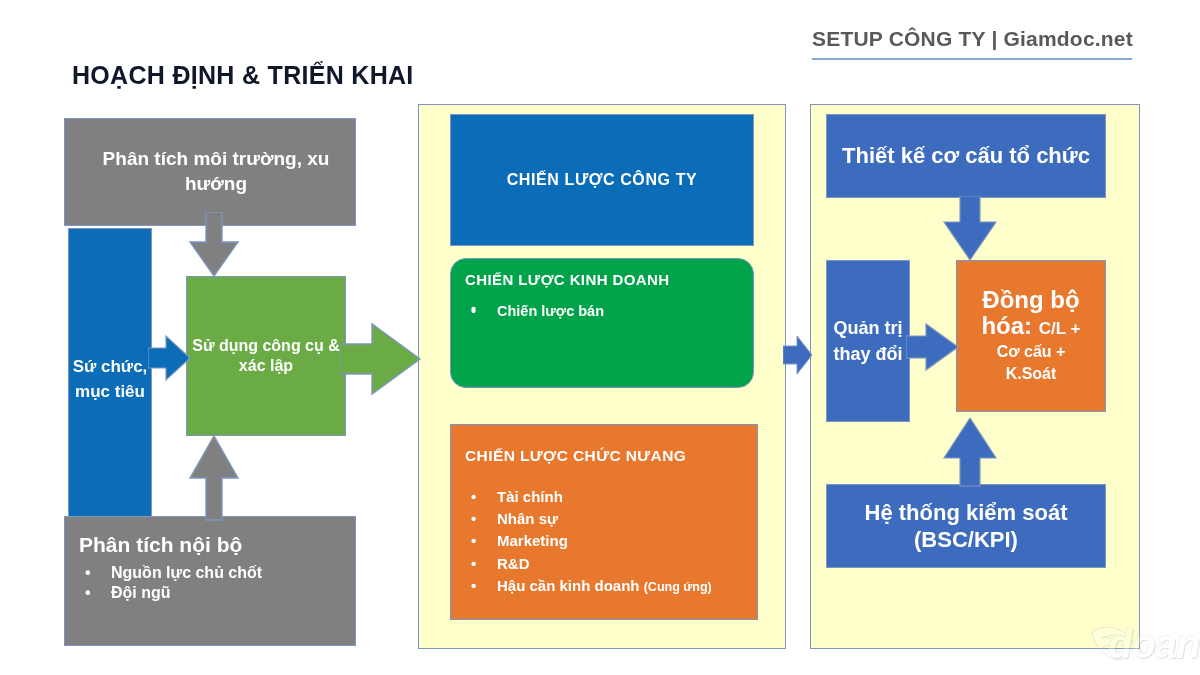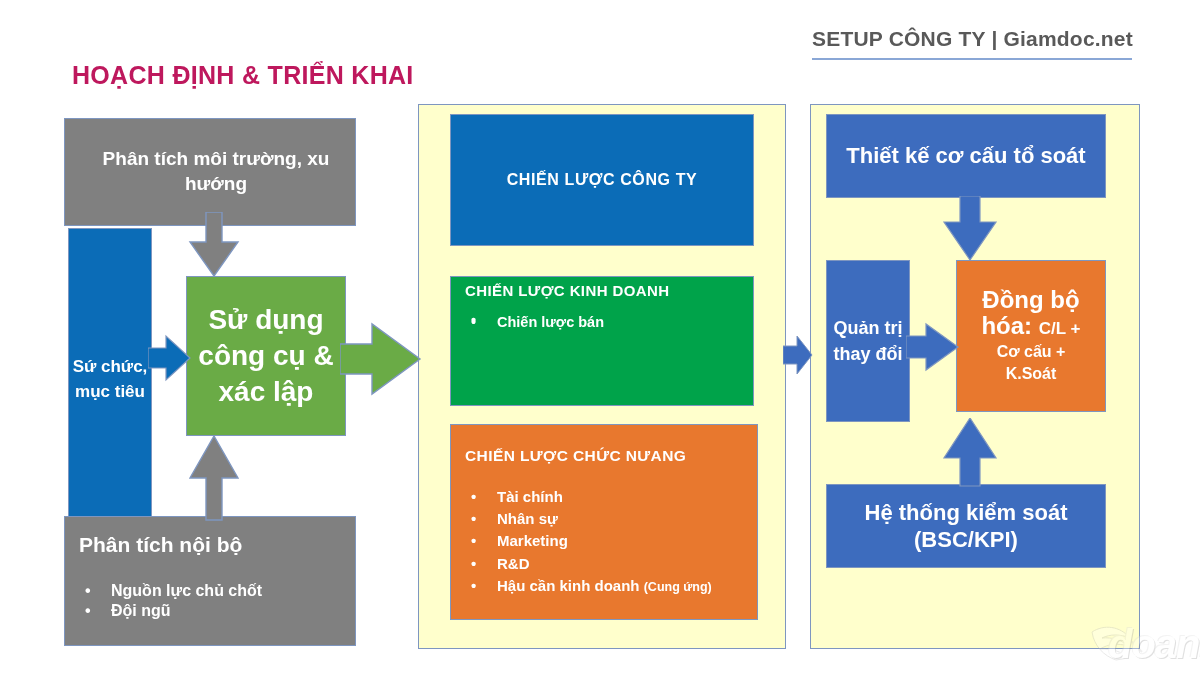--- a/index.html
+++ b/index.html
@@ -24,21 +24,21 @@
     text-align: center;
     font-size: 21px;
     font-weight: bold;
     color: #595959;
     letter-spacing: .2px;
     line-height: 30px;
     white-space: nowrap;
   }
   #page-title {
     left: 72px; top: 58px; width: 520px; height: 34px;
-    font-size: 25px; font-weight: bold; color: #be185d;
+    font-size: 25px; font-weight: bold; color: #0f172a;
     letter-spacing: .3px;
     line-height: 34px;
   }
 
   
   .box {
     border: 1px solid #7e96c0;
     color: #ffffff;
     display: flex;
     flex-direction: column;
@@ -76,43 +76,44 @@
   #box-mission {
     left: 68px; top: 228px; width: 84px; height: 304px;
     background: #0b6cb7;
   }
   #box-mission .ttl { font-size: 17px; line-height: 1.45; }
 
   #box-tools {
     left: 186px; top: 276px; width: 160px; height: 160px;
     background: #6aab46;
   }
-  #box-tools .ttl { font-size: 28px; line-height: 1.28; }
+  #box-tools .ttl { font-size: 16px; line-height: 1.28; }
 
   #box-internal {
     left: 64px; top: 516px; width: 292px; height: 130px;
     background: #808080;
     justify-content: flex-start;
     padding: 16px 10px 0 14px;
   }
-  #box-internal .ttl { font-size: 21px; margin-bottom: 24px; }
+  #box-internal .ttl { font-size: 21px; margin-bottom: 6px; }
   #box-internal .ul li { font-size: 16px; padding-left: 32px; }
 
   
   #box-corp-strategy {
     left: 450px; top: 114px; width: 304px; height: 132px;
     background: #0b6cb7;
   }
   #box-corp-strategy .ttl { font-size: 16px; letter-spacing: .6px; }
 
   #box-business-strategy {
-    left: 450px; top: 276px; width: 304px; height: 130px;
+    left: 450px; top: 258px; width: 304px; height: 130px;
     background: #00a34a;
     justify-content: flex-start;
-    padding: 5px 8px 0 14px;
+    padding: 12px 8px 0 14px;
+    border-radius: 16px;
   }
   #box-business-strategy .ttl { font-size: 15px; letter-spacing: .4px; margin-bottom: 12px; }
   #box-business-strategy .ul li { font-size: 14.5px; margin-bottom: 2px; padding-left: 32px; }
 
   #box-functional-strategy {
     left: 450px; top: 424px; width: 308px; height: 196px;
     background: #E8782E;
     justify-content: flex-start;
     padding: 22px 8px 8px 14px;
   }
@@ -244,21 +245,21 @@
   </ul>
 </div>
 
 <div class="arrow" style="left:783px; top:332px;">
   <svg width="30" height="46" viewBox="0 0 30 46">
     <polygon points="0,14 14,14 14,4 29,23 14,42 14,32 0,32" fill="#3d6cbe" stroke="#7e96c0" stroke-width="1"></polygon>
   </svg>
 </div>
 
 <div class="abs box center" id="box-org-design">
-  <div class="ttl">Thiết kế cơ cấu tổ soát</div>
+  <div class="ttl">Thiết kế cơ cấu tổ chức</div>
 </div>
 
 <div class="abs box center" id="box-change-mgmt">
   <div class="ttl">Quản trị thay đổi</div>
 </div>
 
 <div class="abs box center" id="box-sync">
   <div class="hd">
     <span>Đồng bộ</span><br>
     <span>hóa:</span>

